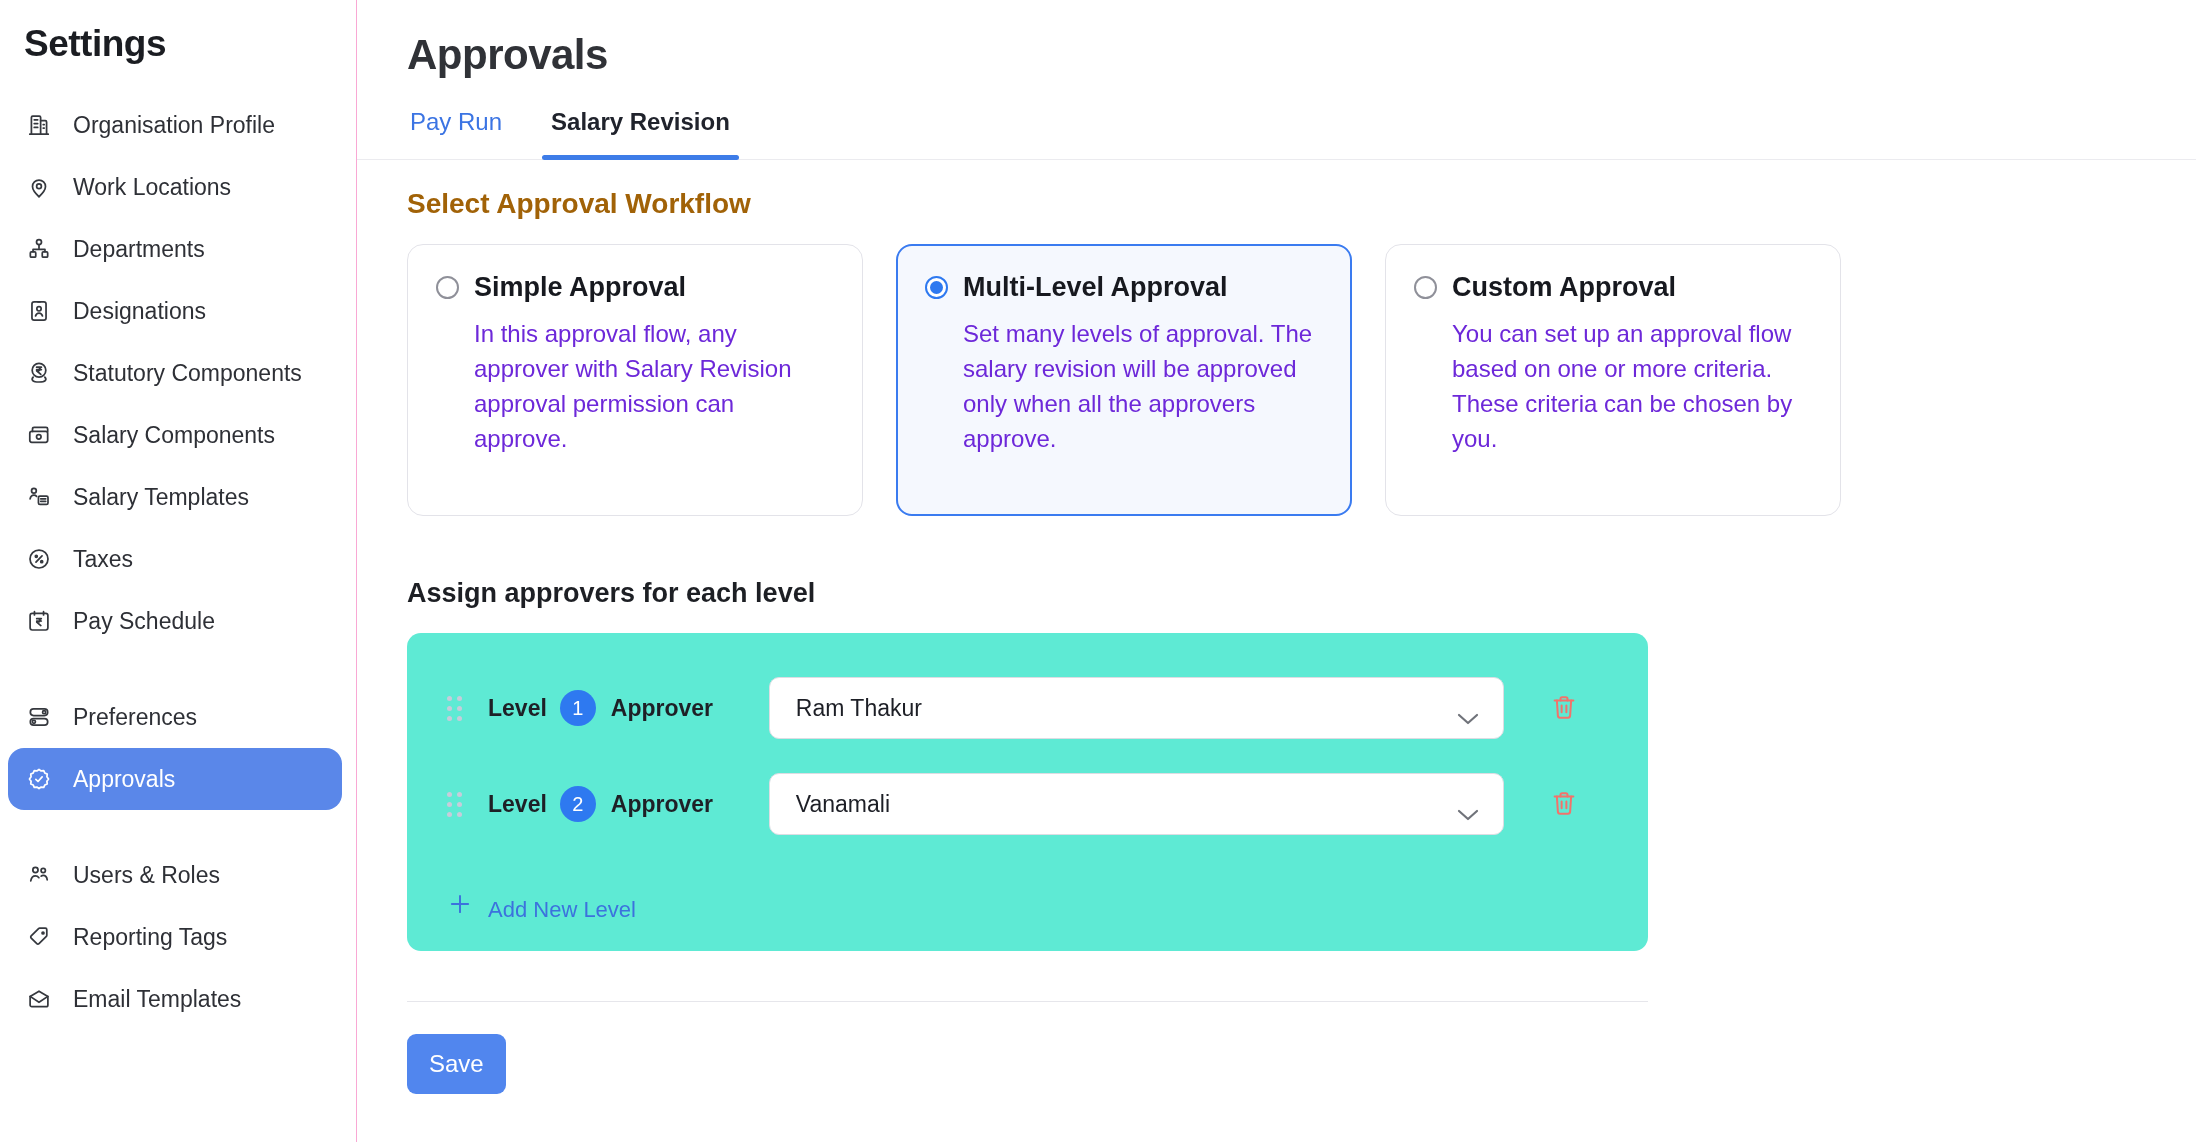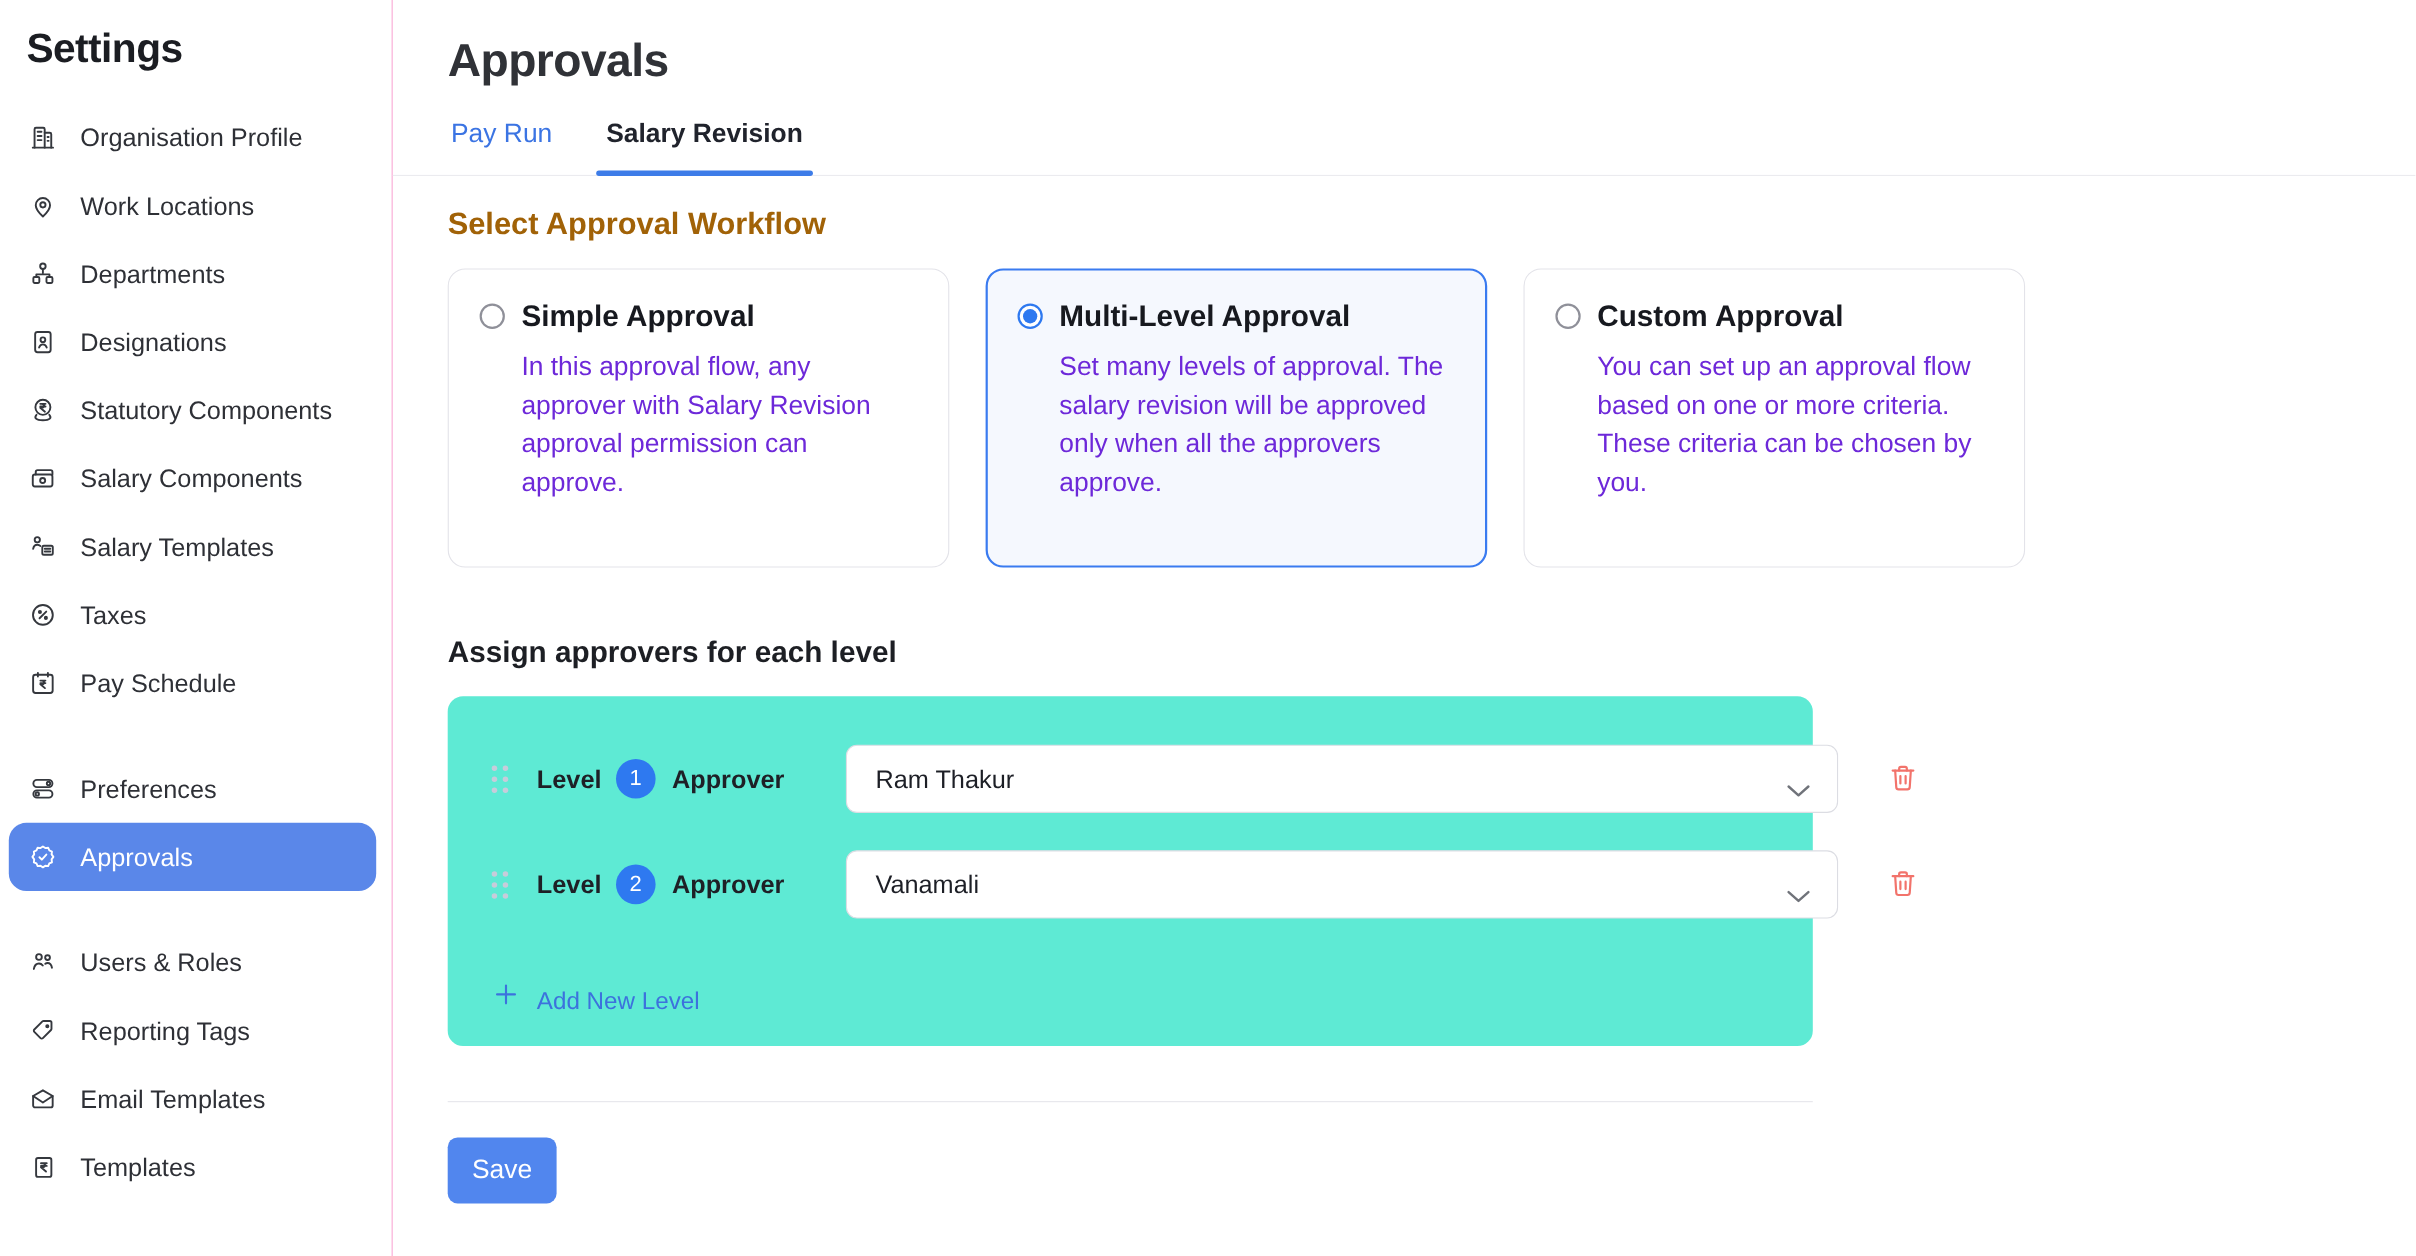--- a/index.html
+++ b/index.html
@@ -104,21 +104,21 @@
   .drag-handle i { width: 5px; height: 5px; border-radius: 50%; background: #c7ccda; }
   .level-label { font-size: 23px; font-weight: 600; color: #1e2026; margin-right: 13px; }
   .level-badge {
     width: 36px; height: 36px; border-radius: 50%;
     background: #2e79f0; color: #fff; font-size: 20px;
     display: flex; align-items: center; justify-content: center;
     margin-right: 15px; flex: none;
   }
   .approver-label { font-size: 23px; font-weight: 600; color: #1e2026; width: 102px; margin-right: 56px; }
   .select {
-    width: 902px; height: 62px; flex: none;
+    width: 735px; height: 62px; flex: none;
     background: #fff; border: 1px solid #dcdde3; border-radius: 10px;
     display: flex; align-items: center;
     padding: 0 60px 0 26px;
     font-size: 23px; color: #1d1f26;
     position: relative; cursor: pointer;
   }
   .select .chevron { position: absolute; right: 24px; top: 26px; }
   .trash-btn {
     margin-left: 44px; width: 32px; height: 32px;
     background: none; border: none; padding: 0; cursor: pointer;
@@ -299,29 +299,20 @@
     <div class="nav-item">
       <span class="nav-icon">
         <svg viewBox="0 0 24 24">
             <path d="M3.8 9.6l8.2-4.8 8.2 4.8v7.9a1.6 1.6 0 0 1-1.6 1.6H5.4a1.6 1.6 0 0 1-1.6-1.6z"></path>
             <path d="M3.8 9.6l8.2 5.4 8.2-5.4"></path>
           </svg>
       </span>
       <span class="nav-label">Email Templates</span>
     </div>
 
-    <div class="nav-item">
-      <span class="nav-icon">
-        <svg viewBox="0 0 24 24">
-            <rect x="6.3" y="4.4" width="12.8" height="15.8" rx="1.6"></rect>
-            <path d="M10.4 8.8h4.8M10.4 11h4.8M11.3 8.8c1.6 0 2.5.6 2.5 1.6s-1 1.7-2.6 1.7h-.8l4.2 3.6"></path>
-          </svg>
-      </span>
-      <span class="nav-label">Templates</span>
-    </div>
   </aside>
 
   <main class="main">
     <h1 class="page-title">Approvals</h1>
 
     <div class="tabs">
       <div class="tab inactive">Pay Run</div>
       <div class="tab active">Salary Revision</div>
     </div>
 

